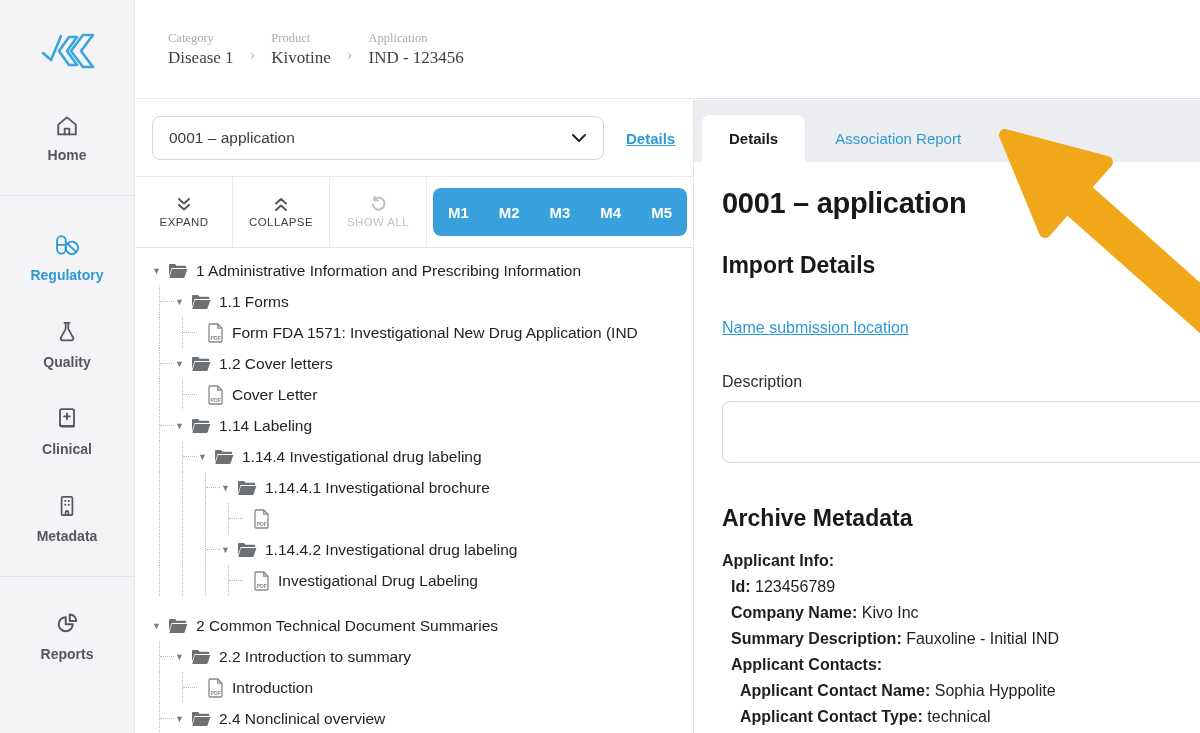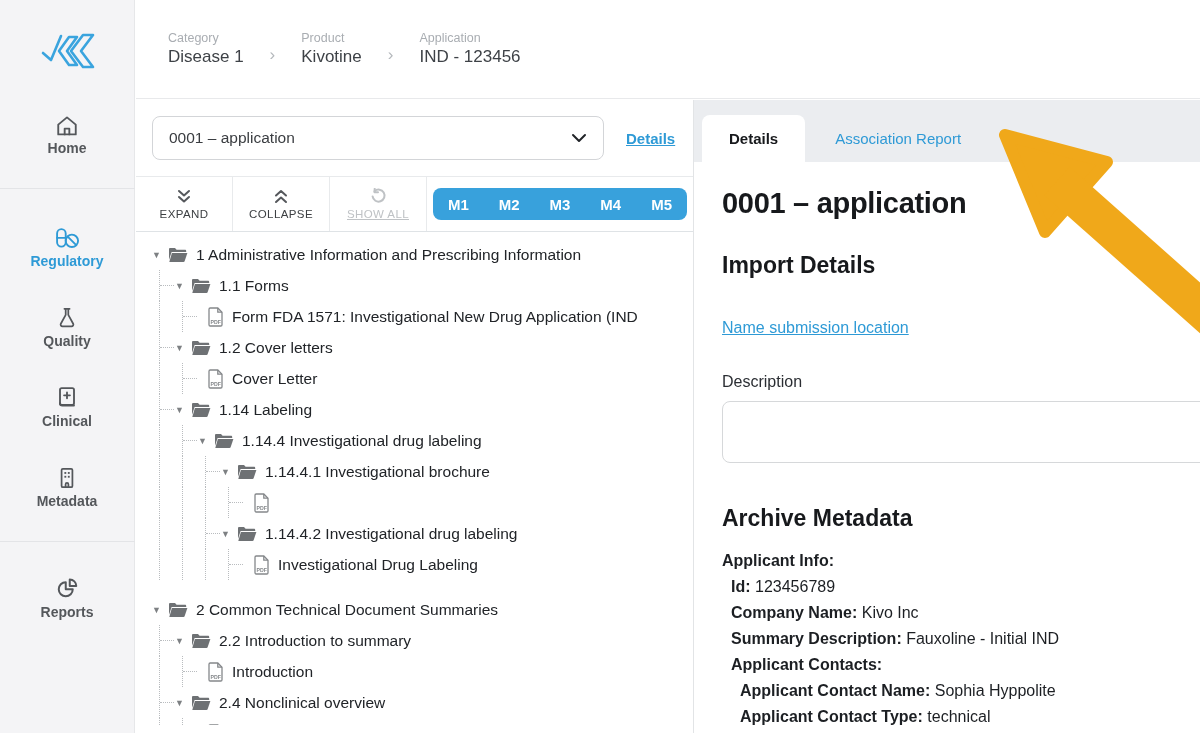--- a/index.html
+++ b/index.html
@@ -6,47 +6,47 @@
   html,body { background:#fff; }
   #app {
     position:relative; width:1200px; height:733px; overflow:hidden;
     font-family:"Liberation Sans", sans-serif; background:#fff; color:#212428;
   }
   
   .sidebar { position:absolute; left:0; top:0; width:135px; height:733px;
     background:#f4f4f6; border-right:1px solid #e6e7e9; }
   .logo-wrap { padding:26px 0 0 36px; }
   .side-items { display:flex; flex-direction:column; align-items:center; }
-  .side-item { width:100%; display:flex; flex-direction:column; align-items:center; 
+  .side-item { width:100%; display:flex; flex-direction:column; align-items:center; gap:7px;
     color:#54575b; font-size:14px; font-weight:600; cursor:pointer; }
   .side-item svg { display:block; }
   .side-item.active { color:var(--accent); }
   .side-divider { width:135px; height:1px; background:#e3e4e7; }
   
   .header { position:absolute; left:136px; top:0; width:1064px; height:99px;
     background:#fff; border-bottom:1px solid #e8e9eb; display:flex; align-items:center; padding-left:32px; }
-  .crumbs { display:flex; align-items:center; gap:26px; }
+  .crumbs { display:flex; align-items:center; gap:16px;font-family:Liberation Serif, serif; }
   .crumb { display:flex; flex-direction:column; gap:2px; cursor:pointer; }
   .crumb-label { font-size:12.5px; color:#a9adb2; }
   .crumb-value { font-size:17px; color:#3e4247; }
   .crumb-sep { color:#b4b8bc; font-size:17px; padding-top:12px; }
   
   .left-panel { position:absolute; left:136px; top:100px; width:557px; height:633px; background:#fff; }
   .divider-v { position:absolute; left:693px; top:100px; width:1px; height:633px; background:#e2e4e6; }
   .select-row { height:76px; display:flex; align-items:center; gap:22px; padding:0 16px; }
   .select-box { width:452px; height:44px; border:1px solid #d3d5d8; border-radius:8px;
     display:flex; align-items:center; justify-content:space-between; padding:0 16px;
     font-size:15.5px; color:#3a3d41; cursor:pointer; background:#fff; }
   .link { color:var(--accent); text-decoration:underline; cursor:pointer; }
   .details-link { font-size:15px; font-weight:700; }
-  .toolbar { height:56px; border-top:1px solid #e8eaec; border-bottom:1px solid #dfe3e6;
+  .toolbar { height:72px; border-top:1px solid #e8eaec; border-bottom:1px solid #dfe3e6;
     display:flex; align-items:stretch; }
   .tbtn { width:97px; display:flex; flex-direction:column; align-items:center; justify-content:center;
     gap:4px; border-right:1px solid #e8eaec; color:#3d4043; font-size:11.5px; letter-spacing:.4px; cursor:pointer; }
-  .tbtn.disabled { color:#bfc2c5;text-decoration:underline; }
+  .tbtn.disabled { color:#bfc2c5; }
   .m-group { margin:11px 6px 11px 6px; flex:1; max-width:268px; background:var(--moduleblue);
     border-radius:8px; display:flex; align-items:center; justify-content:space-around;
     color:#fff; font-weight:700; font-size:15px; }
   .m-group span { cursor:pointer; padding:0 4px; }
   
   .tree { height:493px; padding:7px 0 0 16px; overflow:hidden; }
   .tree-row { position:relative; height:31px; display:flex; align-items:center;
     font-size:15.5px; color:#212428; white-space:nowrap; cursor:pointer; overflow:hidden; }
   .tree-row.root-gap { margin-top:14px; }
   .rail { position:absolute; top:0; bottom:0; width:0; border-left:1px dotted #b9bcbf; }

